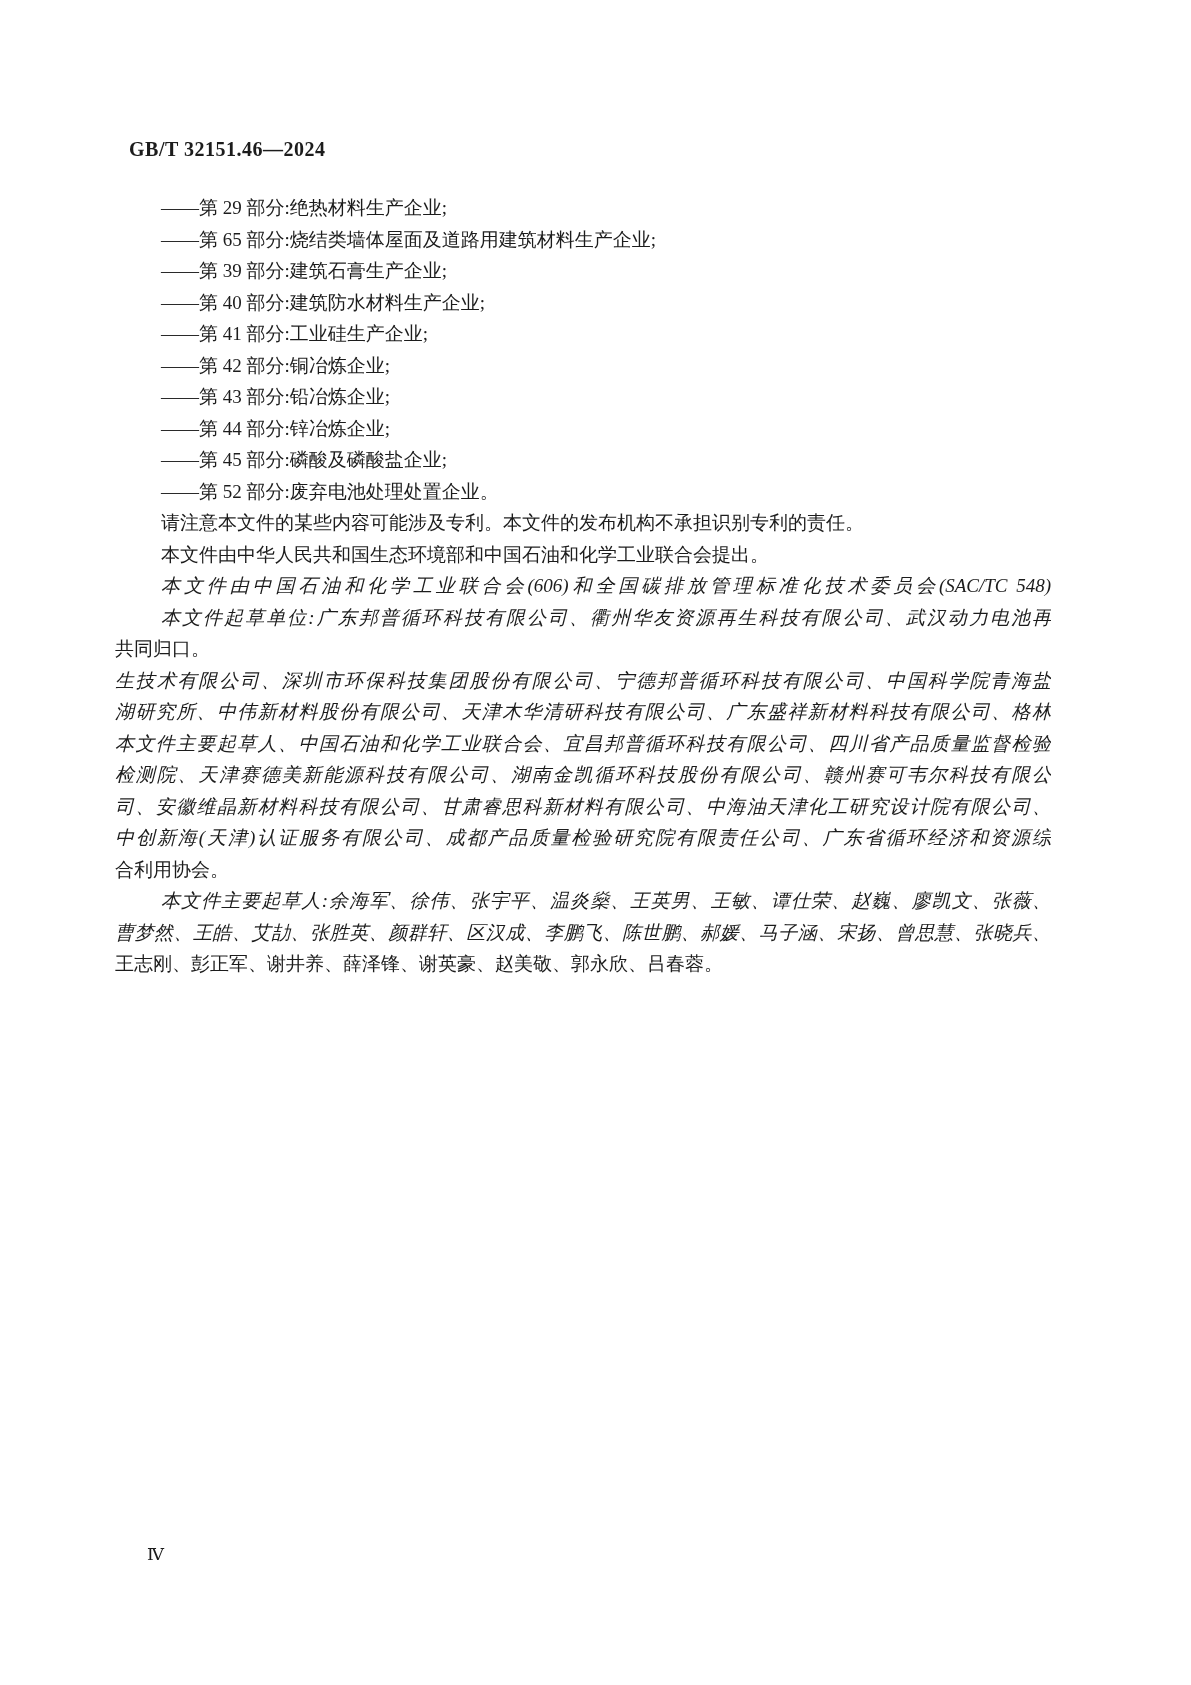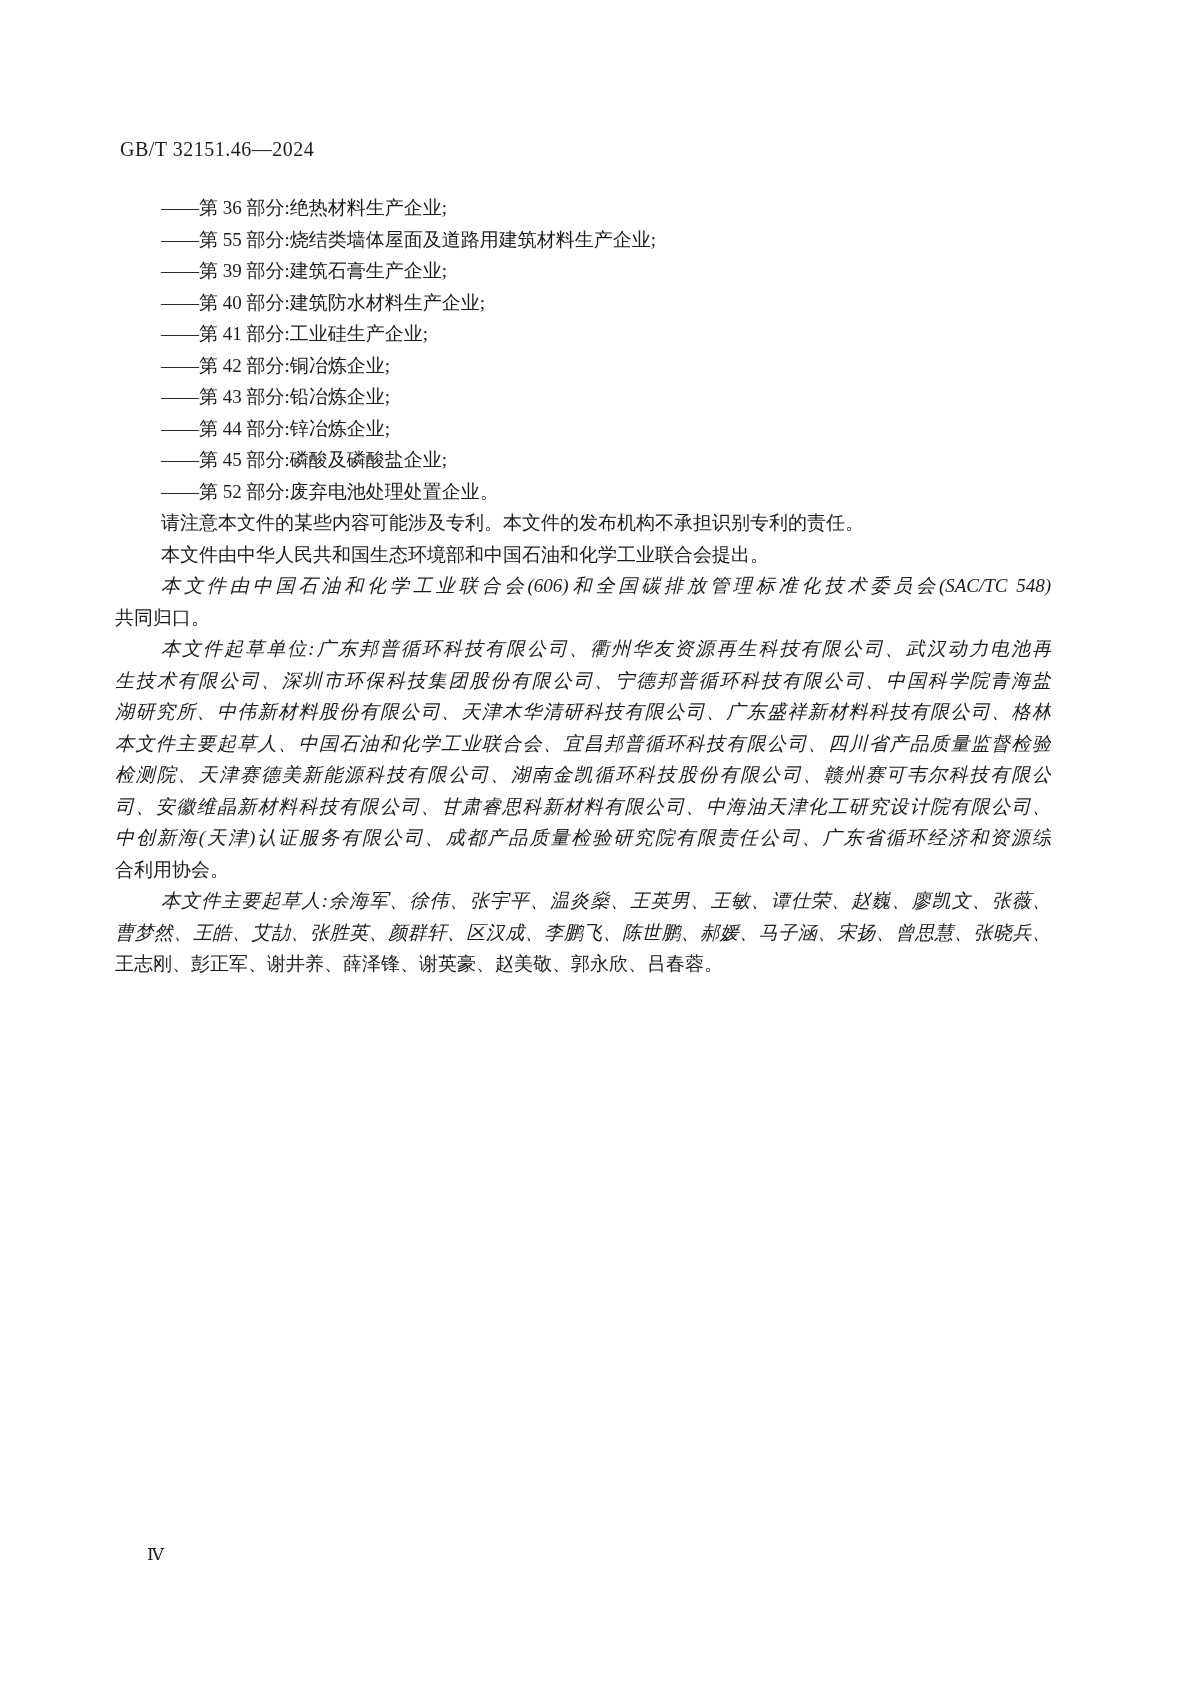--- a/index.html
+++ b/index.html
@@ -11,24 +11,24 @@
     position: relative;
     width: 1191px;
     height: 1685px;
     background: #ffffff;
     font-family: "Liberation Serif", "DejaVu Serif", serif;
     color: #1c1c1c;
     overflow: hidden;
   }
   .doc-header {
     position: absolute;
-    left: 120px;
+    left: 129px;
     top: 138px;
     font-size: 20px;
-    font-weight: normal;
+    font-weight: bold;
     letter-spacing: 0.5px;
     white-space: nowrap;
   }
   .doc-body {
     position: absolute;
     left: 115px;
     top: 192px;
     width: 936px;
     font-size: 19px;
   }
@@ -53,35 +53,35 @@
   }
 </style>
 </head>
 <body>
 
 <div class="page">
   <div class="doc-header">GB/T 32151.46—2024</div>
 
   <div class="doc-body">
 
-  <div class="line indent">——第 36 部分:绝热材料生产企业;</div>
-      <div class="line indent">——第 55 部分:烧结类墙体屋面及道路用建筑材料生产企业;</div>
+  <div class="line indent">——第 29 部分:绝热材料生产企业;</div>
+      <div class="line indent">——第 65 部分:烧结类墙体屋面及道路用建筑材料生产企业;</div>
       <div class="line indent">——第 39 部分:建筑石膏生产企业;</div>
       <div class="line indent">——第 40 部分:建筑防水材料生产企业;</div>
       <div class="line indent">——第 41 部分:工业硅生产企业;</div>
       <div class="line indent">——第 42 部分:铜冶炼企业;</div>
       <div class="line indent">——第 43 部分:铅冶炼企业;</div>
       <div class="line indent">——第 44 部分:锌冶炼企业;</div>
       <div class="line indent">——第 45 部分:磷酸及磷酸盐企业;</div>
       <div class="line indent">——第 52 部分:废弃电池处理处置企业。</div>
       <div class="line indent">请注意本文件的某些内容可能涉及专利。本文件的发布机构不承担识别专利的责任。</div>
       <div class="line indent">本文件由中华人民共和国生态环境部和中国石油和化学工业联合会提出。</div>
       <div class="line indent fill">本文件由中国石油和化学工业联合会(606)和全国碳排放管理标准化技术委员会(SAC/TC 548)</div>
+      <div class="line indent fill">本文件起草单位:广东邦普循环科技有限公司、衢州华友资源再生科技有限公司、武汉动力电池再</div>
       <div class="line">共同归口。</div>
-      <div class="line indent fill">本文件起草单位:广东邦普循环科技有限公司、衢州华友资源再生科技有限公司、武汉动力电池再</div>
       <div class="line fill">生技术有限公司、深圳市环保科技集团股份有限公司、宁德邦普循环科技有限公司、中国科学院青海盐</div>
       <div class="line fill">湖研究所、中伟新材料股份有限公司、天津木华清研科技有限公司、广东盛祥新材料科技有限公司、格林</div>
       <div class="line fill">本文件主要起草人、中国石油和化学工业联合会、宜昌邦普循环科技有限公司、四川省产品质量监督检验</div>
       <div class="line fill">检测院、天津赛德美新能源科技有限公司、湖南金凯循环科技股份有限公司、赣州赛可韦尔科技有限公</div>
       <div class="line fill">司、安徽维晶新材料科技有限公司、甘肃睿思科新材料有限公司、中海油天津化工研究设计院有限公司、</div>
       <div class="line fill">中创新海(天津)认证服务有限公司、成都产品质量检验研究院有限责任公司、广东省循环经济和资源综</div>
       <div class="line">合利用协会。</div>
       <div class="line indent fill">本文件主要起草人:余海军、徐伟、张宇平、温炎燊、王英男、王敏、谭仕荣、赵巍、廖凯文、张薇、</div>
       <div class="line fill">曹梦然、王皓、艾劼、张胜英、颜群轩、区汉成、李鹏飞、陈世鹏、郝媛、马子涵、宋扬、曾思慧、张晓兵、</div>
       <div class="line">王志刚、彭正军、谢井养、薛泽锋、谢英豪、赵美敬、郭永欣、吕春蓉。</div>

